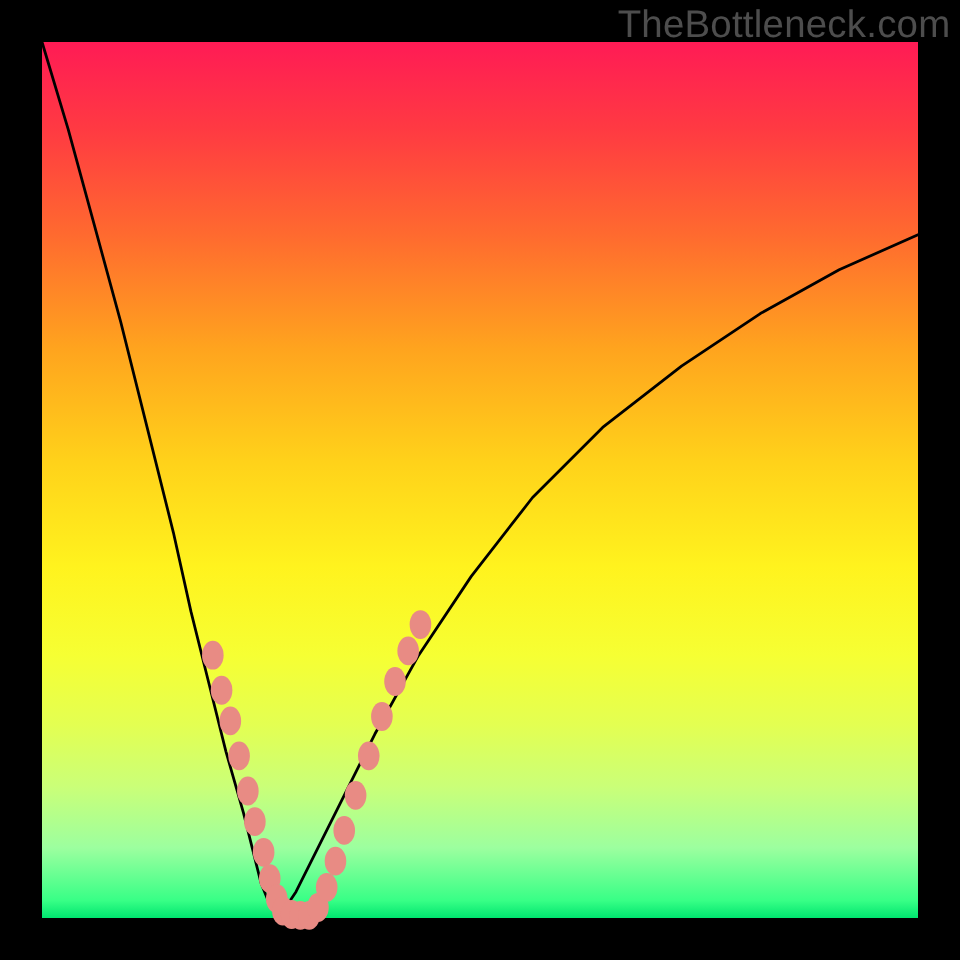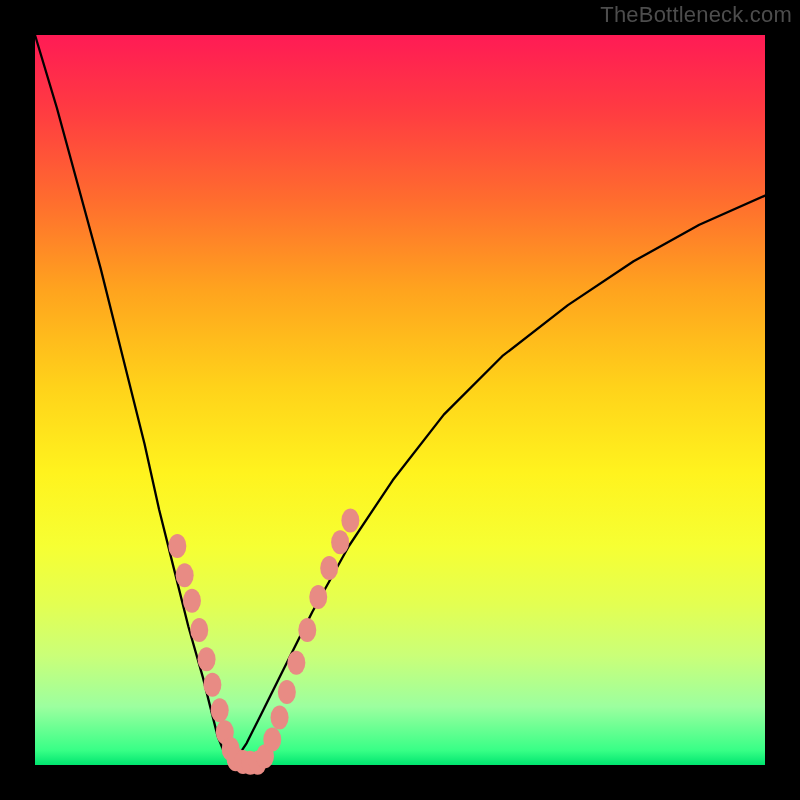--- a/index.html
+++ b/index.html
@@ -15,21 +15,21 @@
     position: relative;
     width: 800px;
     height: 800px;
     background: #000;
   }
   .watermark {
     position: absolute;
     top: 2px;
     right: 8px;
     color: #4d4d4d;
-    font-size: 22px;
+    font-size: 32px;
     font-weight: 400;
     letter-spacing: 0.2px;
     z-index: 20;
   }
   .plot {
     position: absolute;
     left: 35px;
     top: 35px;
     width: 730px;
     height: 730px;

